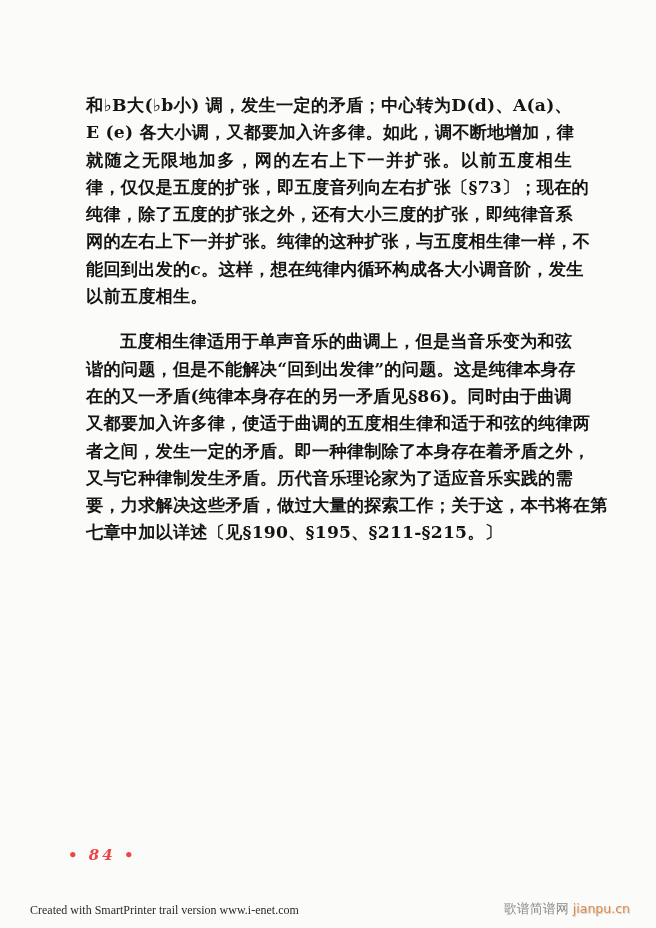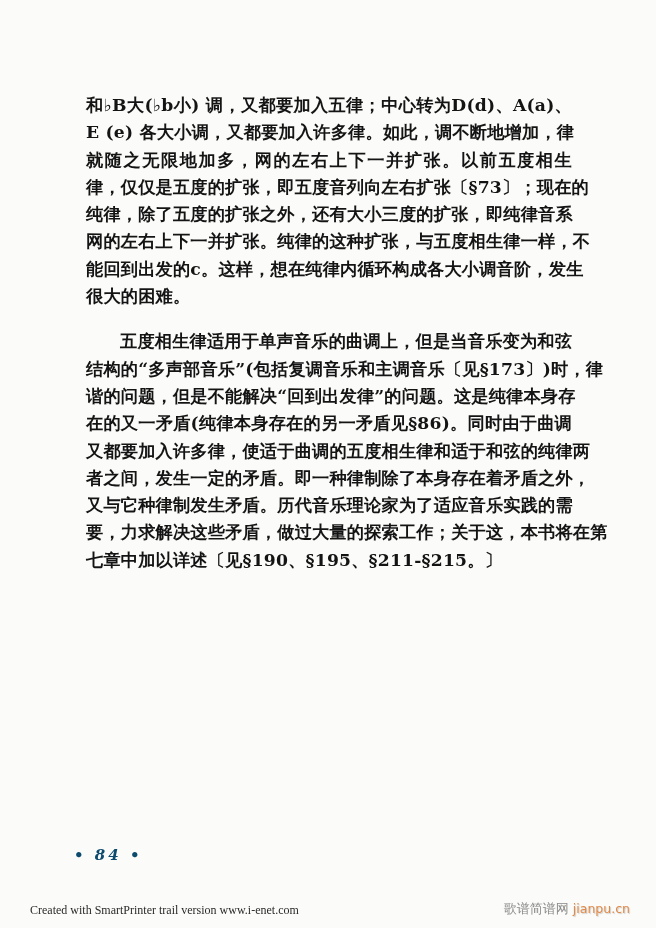--- a/index.html
+++ b/index.html
@@ -15,55 +15,54 @@
     .line {
       height: 27.3px; line-height: 27.3px;
       font-size: 17.2px; white-space: nowrap;
       text-align: justify; text-align-last: justify;
       letter-spacing: 0.2px;
       font-weight: bold;
     }
     .line.last { text-align-last: left; }
     .line.indent { padding-left: 34px; margin-top: 18px; }
     .page-number {
-      position: absolute; left: 74px; top: 846px;
+      position: absolute; left: 68px; top: 846px;
       font-family: "DejaVu Serif", serif; font-style: italic; font-weight: bold;
-      font-size: 15px; letter-spacing: 3px; color: #0c4a6e;
+      font-size: 15px; letter-spacing: 3px; color: #ef4444;
     }
     .footer-watermark {
       position: absolute; left: 30px; top: 903px;
       font-family: Liberation Serif, serif; font-size: 12px; color: #2a2a2a;
     }
     .site-watermark {
       position: absolute; right: 26px; top: 900px;
       font-size: 13px; color: #8a8a8a;
       font-family: "DejaVu Serif", serif;
     }
     .site-watermark .domain {
       font-family: "DejaVu Sans", sans-serif; color: #e08a4a; font-size: 12.5px;
       text-shadow: 1px 1px 1px rgba(120,120,120,0.35);
     }
   </style>
 </head>
 <body>
 
 <div class="page-body">
   <div>
-    <div class="line">和♭B大(♭b小) 调，又都要加入五律；中心转为D(d)、A(a)、</div>
+    <div class="line">和♭B大(♭b小) 调，发生一定的矛盾；中心转为D(d)、A(a)、</div>
     <div class="line">E (e) 各大小调，又都要加入许多律。如此，调不断地增加，律</div>
     <div class="line">就随之无限地加多，网的左右上下一并扩张。以前五度相生</div>
     <div class="line">律，仅仅是五度的扩张，即五度音列向左右扩张〔§73〕；现在的</div>
     <div class="line">纯律，除了五度的扩张之外，还有大小三度的扩张，即纯律音系</div>
     <div class="line">网的左右上下一并扩张。纯律的这种扩张，与五度相生律一样，不</div>
     <div class="line">能回到出发的c。这样，想在纯律内循环构成各大小调音阶，发生</div>
-    <div class="line last">很大的困难。</div>
+    <div class="line last">以前五度相生。</div>
   </div>
   <div>
     <div class="line indent">五度相生律适用于单声音乐的曲调上，但是当音乐变为和弦</div>
-    <div class="line">结构的“多声部音乐”(包括复调音乐和主调音乐〔见§173〕)时，律</div>
     <div class="line">谐的问题，但是不能解决“回到出发律”的问题。这是纯律本身存</div>
     <div class="line">在的又一矛盾(纯律本身存在的另一矛盾见§86)。同时由于曲调</div>
     <div class="line">又都要加入许多律，使适于曲调的五度相生律和适于和弦的纯律两</div>
     <div class="line">者之间，发生一定的矛盾。即一种律制除了本身存在着矛盾之外，</div>
     <div class="line">又与它种律制发生矛盾。历代音乐理论家为了适应音乐实践的需</div>
     <div class="line">要，力求解决这些矛盾，做过大量的探索工作；关于这，本书将在第</div>
     <div class="line last">七章中加以详述〔见§190、§195、§211-§215。〕</div>
   </div>
 </div>
 

